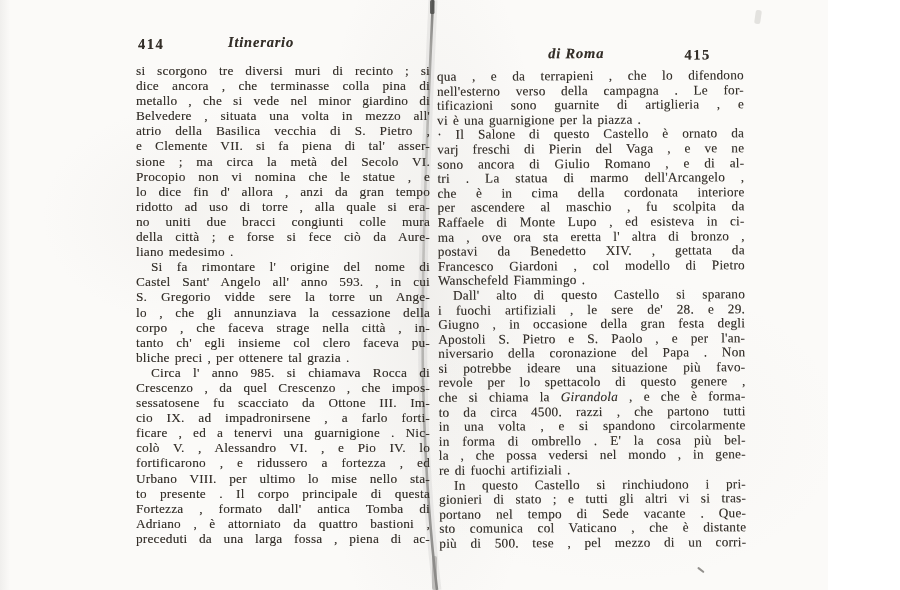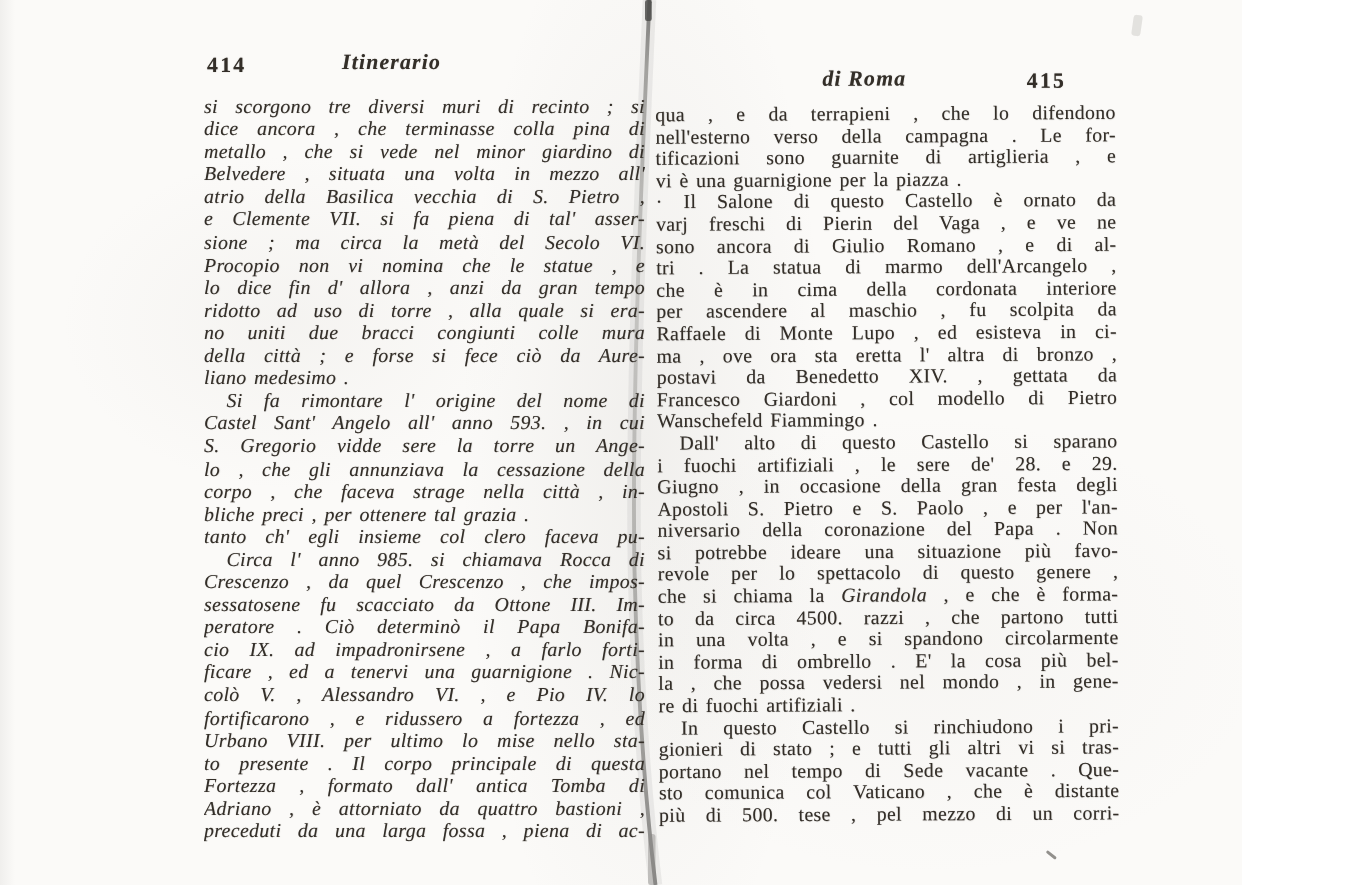--- a/index.html
+++ b/index.html
@@ -50,21 +50,21 @@
 
   .tline {
     text-align: justify;
     text-align-last: justify;
     font-size: 13.2px;
     letter-spacing: 0.25px;
     word-spacing: 1.5px;
     white-space: normal;
     text-shadow: 0.2px 0.2px 0.6px rgba(51,46,40,0.42);
   }
-  .page.left  .tline { line-height: 15.1px; font-style: italic; }
+  .page.left  .tline { line-height: 15.1px; }
   .page.right .tline { line-height: 14.6px; }
   .tline.indent  { text-indent: 15px; }
   .tline.endline { text-align-last: left; }
   .tline i { }
 
   .speck {
     position: absolute; background: #6f6c68; opacity: 0.75;
     pointer-events: none;
   }
   .speck.bottom-right {
@@ -116,26 +116,25 @@
         <div class="tline"><span>lo dice fin d' allora , anzi da gran tempo</span></div>
         <div class="tline"><span>ridotto ad uso di torre , alla quale si era-</span></div>
         <div class="tline"><span>no uniti due bracci congiunti colle mura</span></div>
         <div class="tline"><span>della città ; e forse si fece ciò da Aure-</span></div>
         <div class="tline endline"><span>liano medesimo .</span></div>
         <div class="tline indent"><span>Si fa rimontare l' origine del nome di</span></div>
         <div class="tline"><span>Castel Sant' Angelo all' anno 593. , in cui</span></div>
         <div class="tline"><span>S. Gregorio vidde sere la torre un Ange-</span></div>
         <div class="tline"><span>lo , che gli annunziava la cessazione della</span></div>
         <div class="tline"><span>corpo , che faceva strage nella città , in-</span></div>
+        <div class="tline"><span>tanto ch' egli insieme col clero faceva pu-</span></div>
         <div class="tline endline"><span>bliche preci , per ottenere tal grazia .</span></div>
-        <div class="tline"><span>tanto ch' egli insieme col clero faceva pu-</span></div>
         <div class="tline indent"><span>Circa l' anno 985. si chiamava Rocca di</span></div>
         <div class="tline"><span>Crescenzo , da quel Crescenzo , che impos-</span></div>
         <div class="tline"><span>sessatosene fu scacciato da Ottone III. Im-</span></div>
-        <div class="tline"><span>peratore . Ciò determinò il Papa Bonifa-</span></div>
         <div class="tline"><span>cio IX. ad impadronirsene , a farlo forti-</span></div>
         <div class="tline"><span>ficare , ed a tenervi una guarnigione . Nic-</span></div>
         <div class="tline"><span>colò V. , Alessandro VI. , e Pio IV. lo</span></div>
         <div class="tline"><span>fortificarono , e ridussero a fortezza , ed</span></div>
         <div class="tline"><span>Urbano VIII. per ultimo lo mise nello sta-</span></div>
         <div class="tline"><span>to presente . Il corpo principale di questa</span></div>
         <div class="tline"><span>Fortezza , formato dall' antica Tomba di</span></div>
         <div class="tline"><span>Adriano , è attorniato da quattro bastioni ,</span></div>
         <div class="tline"><span>preceduti da una larga fossa , piena di ac-</span></div>
       </div>

